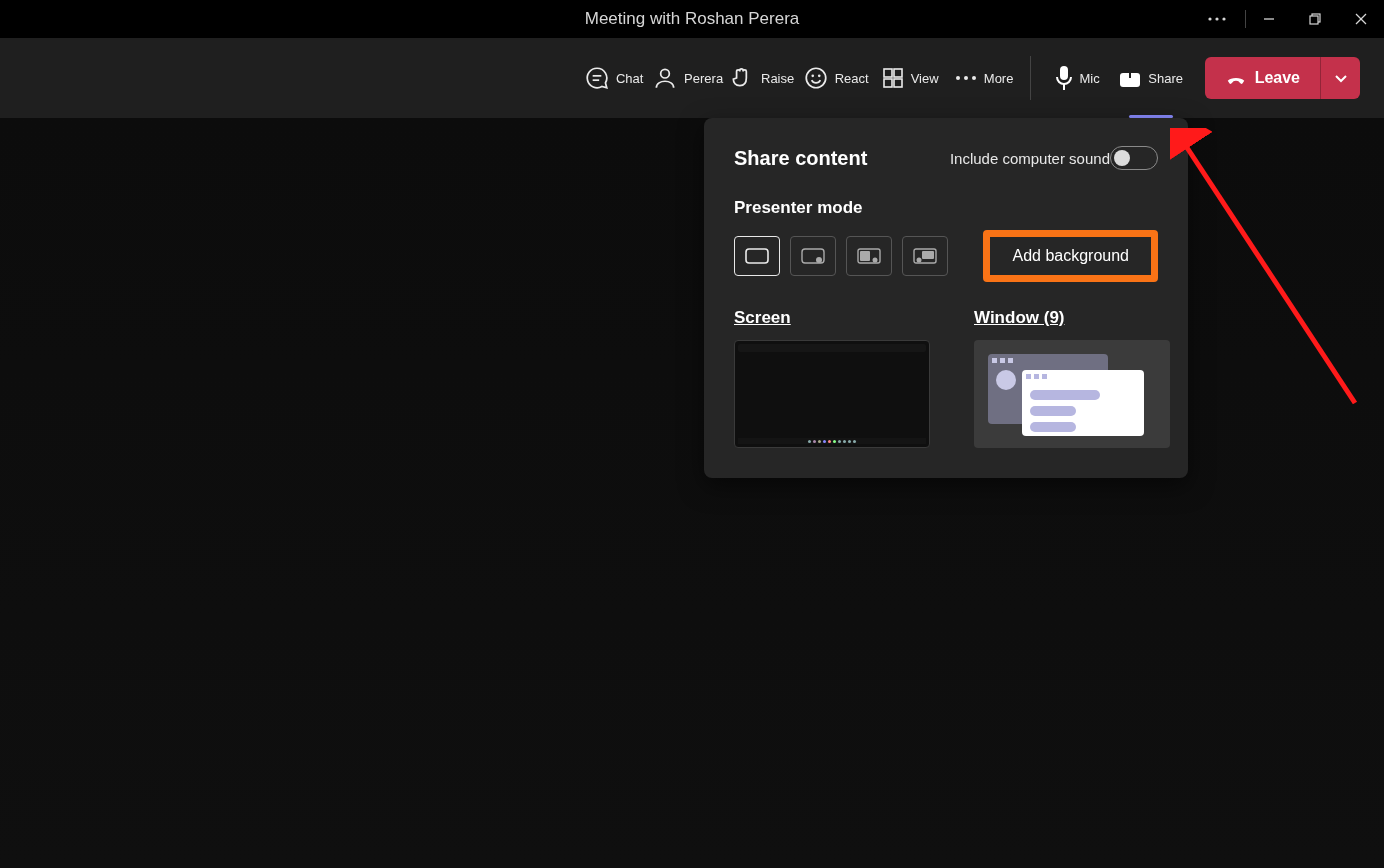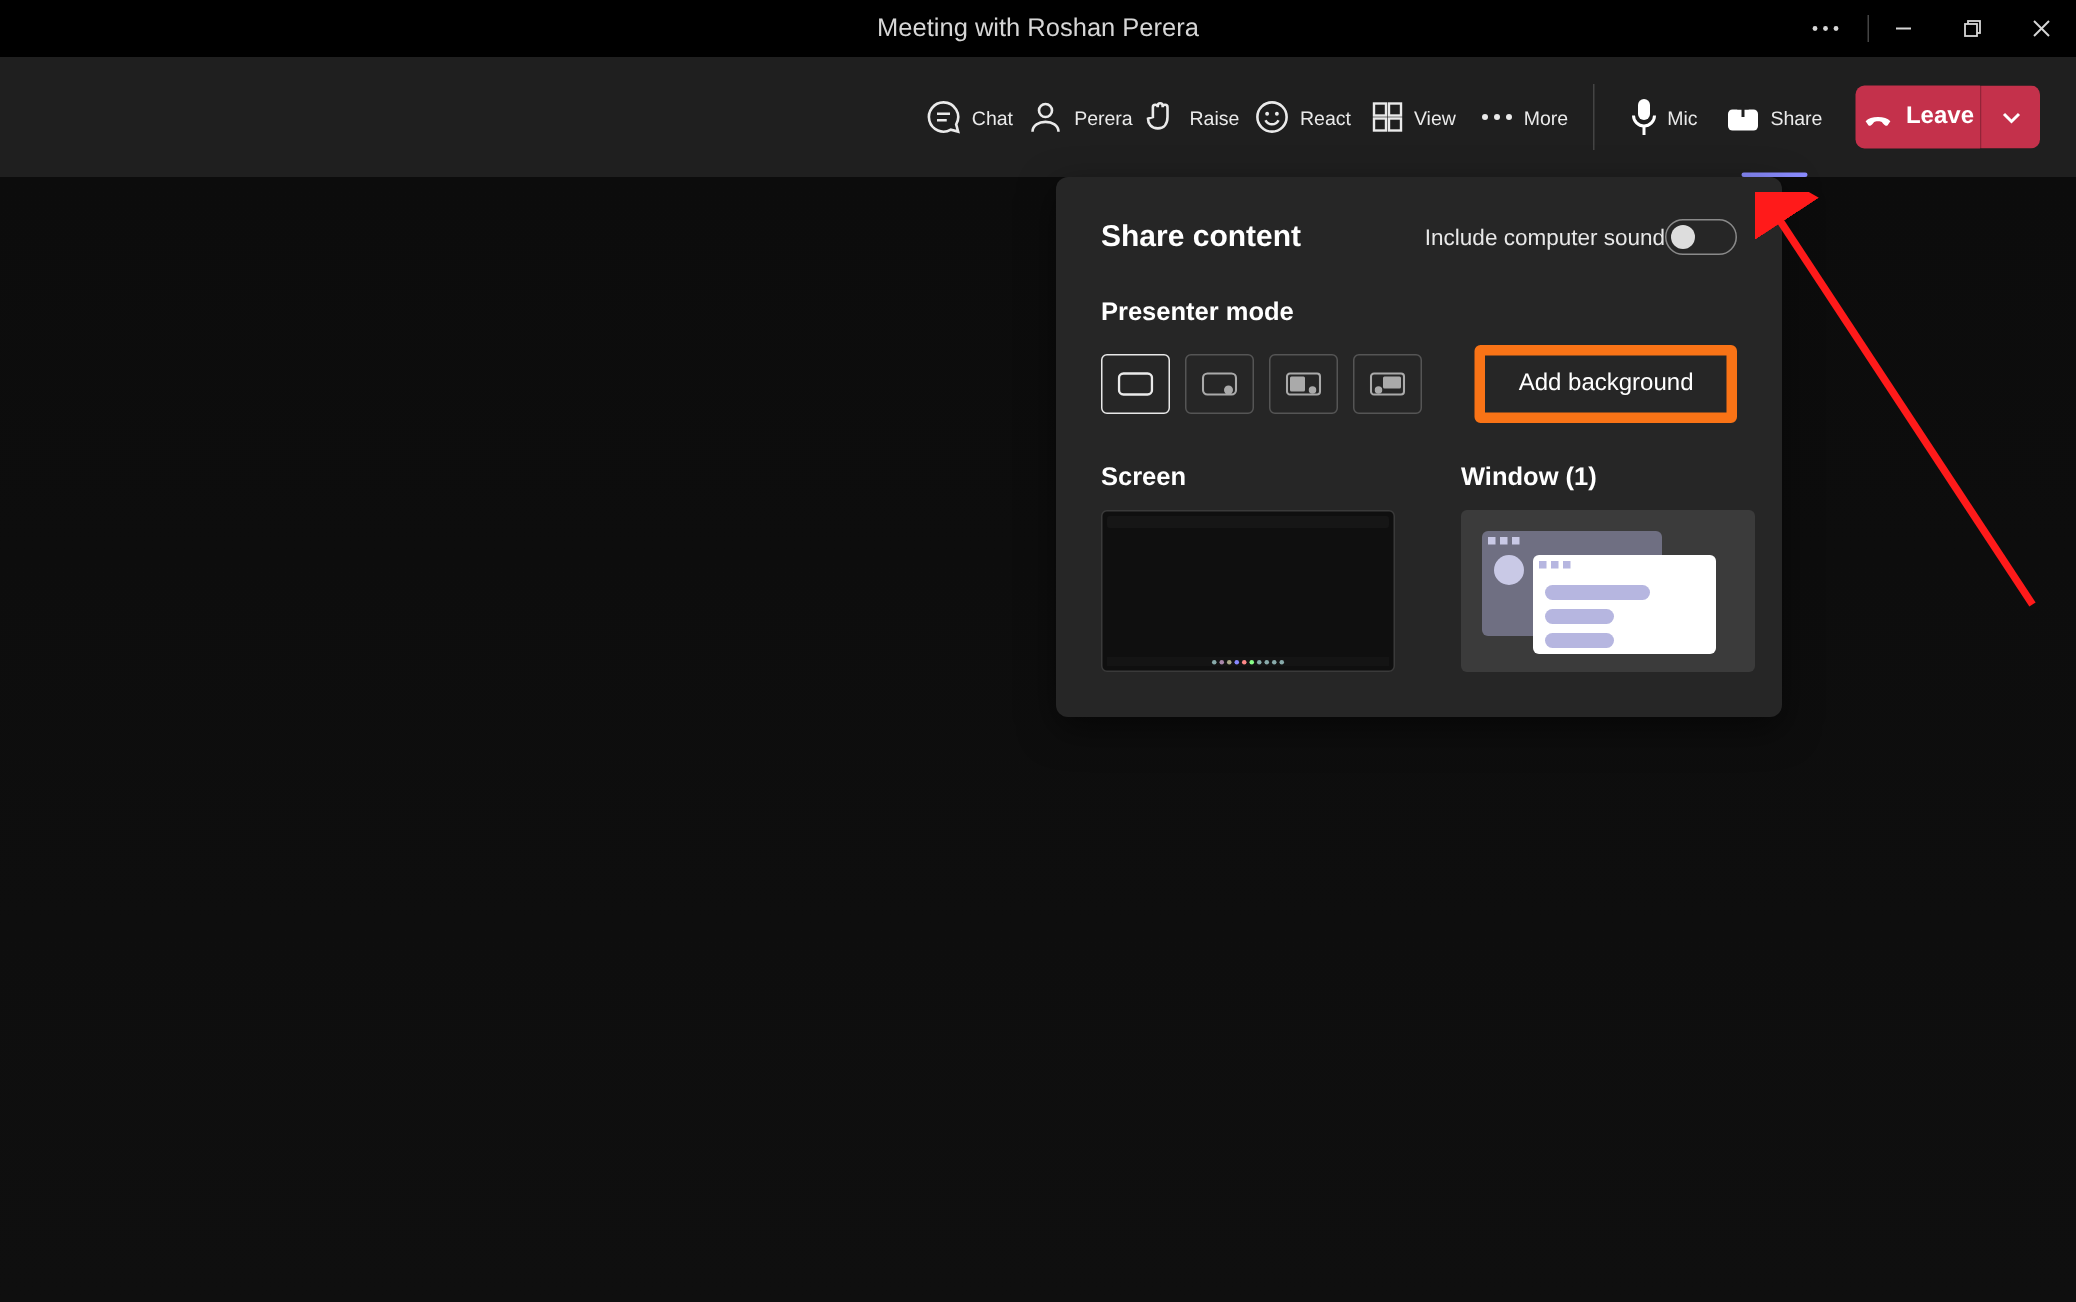--- a/index.html
+++ b/index.html
@@ -16,21 +16,21 @@
 
   
   .toolbar { height: 80px; background: #1f1f1f; display: flex; align-items: center; justify-content: flex-end; padding: 0 24px; gap: 2px; }
   .toolbar .tool { display: flex; flex-direction: row; align-items: center; justify-content: center; width: 72px; height: 80px; gap: 6px; color: #eaeaea; cursor: pointer; position: relative; }
   .toolbar .tool .icon { height: 28px; display: flex; align-items: center; justify-content: center; }
   .toolbar .tool .label { font-size: 13px; }
   .toolbar .tool.active::after { content: ""; position: absolute; bottom: 0; left: 14px; right: 14px; height: 3px; background: #8a8cff; border-radius: 2px; }
   .toolbar .divider { width: 1px; height: 44px; background: #444; margin: 0 8px; }
 
   .leave-group { display: flex; margin-left: 16px; }
-  .leave-btn { display: flex; align-items: center; gap: 8px; background: #c4314b; color: #fff; border: none; border-top-left-radius: 6px; border-bottom-left-radius: 6px; padding: 10px 4px; font-size: 16px; font-weight: 600; cursor: pointer; }
+  .leave-btn { display: flex; align-items: center; gap: 8px; background: #c4314b; color: #fff; border: none; border-top-left-radius: 6px; border-bottom-left-radius: 6px; padding: 10px 20px; font-size: 16px; font-weight: 600; cursor: pointer; }
   .leave-more { width: 40px; display:flex; align-items:center; justify-content:center; background: #c4314b; border-left: 1px solid rgba(0,0,0,.25); border-top-right-radius: 6px; border-bottom-right-radius: 6px; cursor:pointer; }
 
   
   .stage { position: absolute; top: 118px; left: 0; right: 0; bottom: 0; background: linear-gradient(#0c0c0c,#0f0f0f); }
 
   
   .popover {
     position: absolute; top: 118px; right: 196px; width: 484px;
     background: #262626; border-radius: 8px; padding: 28px 30px 30px;
     box-shadow: 0 8px 24px rgba(0,0,0,.5);
@@ -40,21 +40,21 @@
   .include-sound { display:flex; align-items:center; color:#e8e8e8; font-size:15px; }
   .toggle { width: 48px; height: 24px; border: 1px solid #8a8a8a; border-radius: 12px; position: relative; cursor:pointer; }
   .toggle .knob { position:absolute; top:3px; left:3px; width:16px; height:16px; background:#ddd; border-radius:50%; }
 
   .section-label { font-size: 17px; font-weight:600; color:#fff; margin-bottom: 12px; }
   .mode-row { display:flex; align-items:center; gap:10px; margin-bottom: 26px; }
   .mode-btn { width:46px; height:40px; border:1px solid #555; border-radius:4px; display:flex; align-items:center; justify-content:center; cursor:pointer; }
   .mode-btn.selected { border-color:#e8e8e8; }
   .add-bg-btn { margin-left:auto; border:7px solid #f97316; border-radius:4px; padding: 10px 22px; color:#fff; font-size:16px; cursor:pointer; }
 
-  .share-sources { display:flex; gap:44px; }
+  .share-sources { display:flex; gap:44px;text-decoration:underline; }
   .source { flex: 1 1 0; }
   .source .thumb { width: 196px; height: 108px; border-radius:4px; background:#3b3b3b; cursor:pointer; position:relative; overflow:hidden; }
   .source.screen .thumb { border:1px solid #3a3a3a; background:#0f0f0f; }
   .source.screen .thumb .inner-top { position:absolute; top:3px; left:3px; right:3px; height:8px; background:#161616; border-radius:2px; }
   .source.screen .thumb .taskbar { position:absolute; left:3px; right:3px; bottom:3px; height:6px; background:#141414; display:flex; gap:2px; align-items:center; justify-content:center; }
   .source.screen .thumb .taskbar i { width:3px; height:3px; border-radius:50%; background:#8aa; }
   .source.screen .thumb .taskbar i:nth-child(2){background:#a8a;}
   .source.screen .thumb .taskbar i:nth-child(3){background:#aa8;}
   .source.screen .thumb .taskbar i:nth-child(4){background:#88f;}
   .source.screen .thumb .taskbar i:nth-child(5){background:#f88;}
@@ -264,21 +264,21 @@
             <i></i>
             <i></i>
             <i></i>
             <i></i>
             <i></i>
             <i></i>
           </div>
       </div>
     </div>
     <div class="source window">
-      <div class="section-label">Window (1)</div>
+      <div class="section-label">Window (9)</div>
       <div class="thumb">
         <svg width="196" height="108" viewBox="0 0 196 108">
           <rect x="14" y="14" width="120" height="70" rx="4" fill="#6f6f82"></rect>
           <circle cx="32" cy="40" r="10" fill="#c9c9e6"></circle>
           <rect x="18" y="18" width="5" height="5" fill="#c9c9e6"></rect>
             <rect x="26" y="18" width="5" height="5" fill="#c9c9e6"></rect>
             <rect x="34" y="18" width="5" height="5" fill="#c9c9e6"></rect>
           <rect x="48" y="30" width="122" height="66" rx="4" fill="#fff"></rect>
           <rect x="52" y="34" width="5" height="5" fill="#b6b6e0"></rect>
             <rect x="60" y="34" width="5" height="5" fill="#b6b6e0"></rect>

